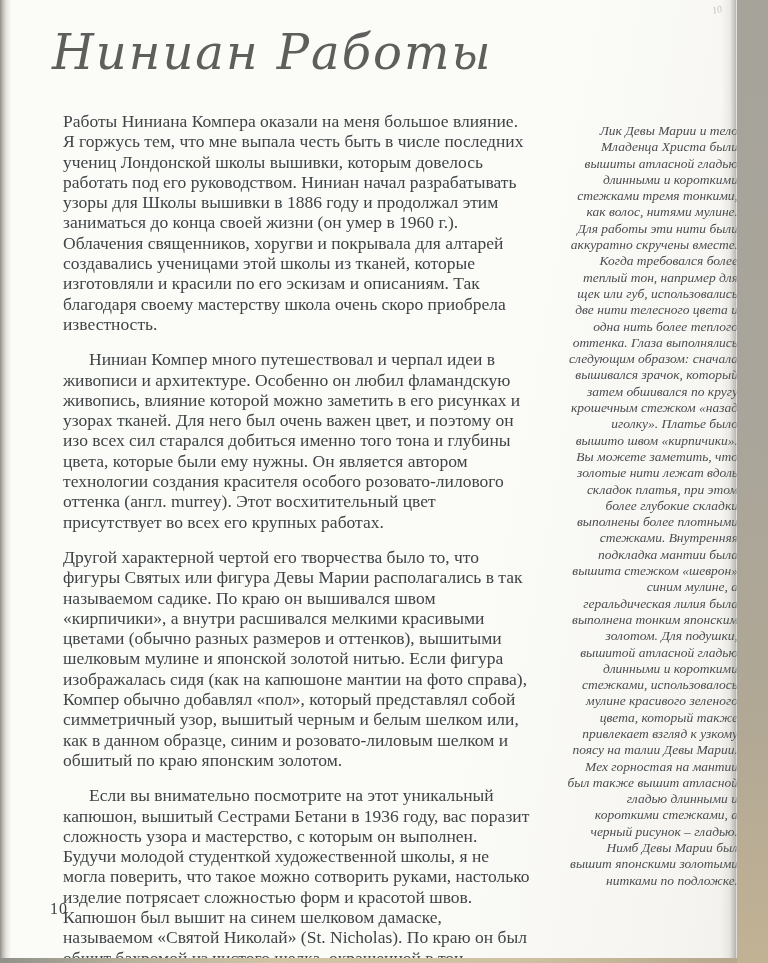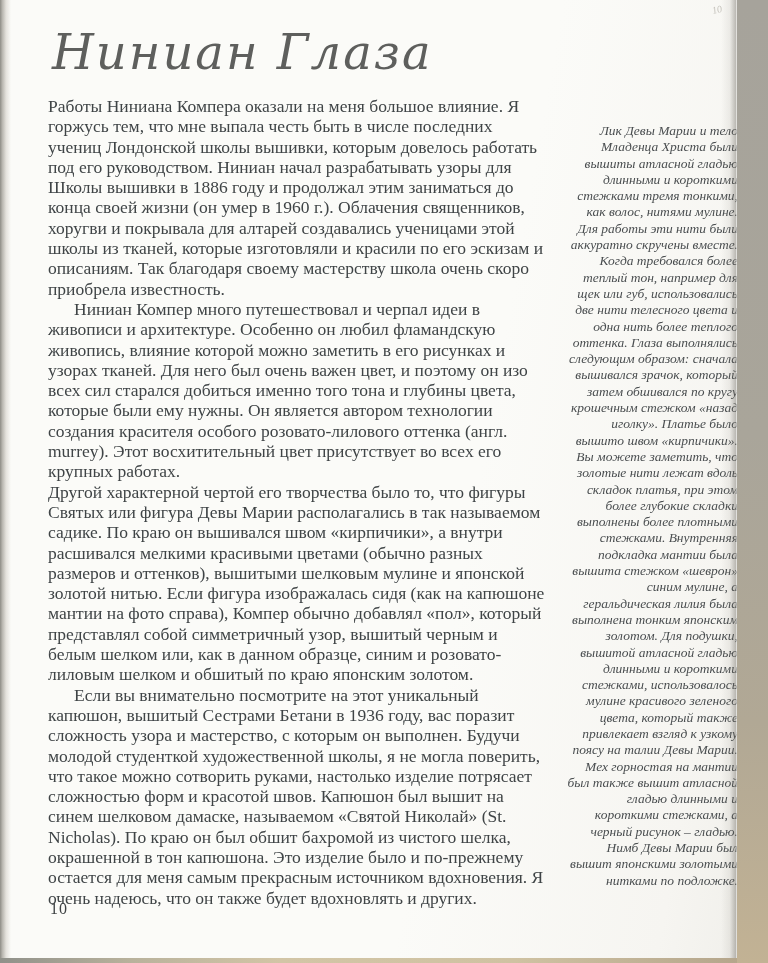--- a/index.html
+++ b/index.html
@@ -36,21 +36,21 @@
     font-family: "DejaVu Serif", serif;
     font-style: italic; font-weight: 400;
     font-size: 48px; letter-spacing: 2px;
     color: #5e5f5d;
   }
   .main {
     position: absolute; left: 48px; top: 96px; width: 498px;
     font-size: 17.5px; line-height: 20.3px;
     color: #3f4446; text-align: left;
   }
-  .main p { margin: 0; }
+  .main p { margin: 15px; }
   .main p.indent { text-indent: 26px; }
   .sidebar {
     position: absolute; top: 123px; right: 30px; width: 174px;
     font-style: italic;
     font-size: 13.5px; line-height: 16.3px;
     color: #4a4e50;
     text-align: right;
   }
   .pagenum {
     position: absolute; left: 50px; top: 900px;
@@ -60,21 +60,21 @@
     position: absolute; top: 4px; right: 46px;
     font-style: italic; font-size: 10px; color: #a19d94;
     transform: rotate(-14deg); opacity: 0.6;
   }
 </style>
 </head>
 <body>
 
 <div class="scan">
 
-  <h1 class="title">Ниниан Глаза</h1>
+  <h1 class="title">Ниниан Работы</h1>
 
   <div class="main">
     <p class="para">Работы Ниниана Компера оказали на меня большое влияние. Я горжусь тем, что мне выпала честь быть в числе последних учениц Лондонской школы вышивки, которым довелось работать под его руководством. Ниниан начал разрабатывать узоры для Школы вышивки в 1886 году и продолжал этим заниматься до конца своей жизни (он умер в 1960 г.). Облачения священников, хоругви и покрывала для алтарей создавались ученицами этой школы из тканей, которые изготовляли и красили по его эскизам и описаниям. Так благодаря своему мастерству школа очень скоро приобрела известность.</p>
     <p class="para indent">Ниниан Компер много путешествовал и черпал идеи в живописи и архитектуре. Особенно он любил фламандскую живопись, влияние которой можно заметить в его рисунках и узорах тканей. Для него был очень важен цвет, и поэтому он изо всех сил старался добиться именно того тона и глубины цвета, которые были ему нужны. Он является автором технологии создания красителя особого розовато-лилового оттенка (англ. murrey). Этот восхитительный цвет присутствует во всех его крупных работах.</p>
     <p class="para">Другой характерной чертой его творчества было то, что фигуры Святых или фигура Девы Марии располагались в так называемом садике. По краю он вышивался швом «кирпичики», а внутри расшивался мелкими красивыми цветами (обычно разных размеров и оттенков), вышитыми шелковым мулине и японской золотой нитью. Если фигура изображалась сидя (как на капюшоне мантии на фото справа), Компер обычно добавлял «пол», который представлял собой симметричный узор, вышитый черным и белым шелком или, как в данном образце, синим и розовато-лиловым шелком и обшитый по краю японским золотом.</p>
     <p class="para indent">Если вы внимательно посмотрите на этот уникальный капюшон, вышитый Сестрами Бетани в 1936 году, вас поразит сложность узора и мастерство, с которым он выполнен. Будучи молодой студенткой художественной школы, я не могла поверить, что такое можно сотворить руками, настолько изделие потрясает сложностью форм и красотой швов. Капюшон был вышит на синем шелковом дамаске, называемом «Святой Николай» (St. Nicholas). По краю он был обшит бахромой из чистого шелка, окрашенной в тон капюшона. Это изделие было и по-прежнему остается для меня самым прекрасным источником вдохновения. Я очень надеюсь, что он также будет вдохновлять и других.</p>
   </div>
 
   <div class="sidebar">Лик Девы Марии и тело Младенца Христа были вышиты атласной гладью длинными и короткими стежками тремя тонкими, как волос, нитями мулине. Для работы эти нити были аккуратно скручены вместе. Когда требовался более теплый тон, например для щек или губ, использовались две нити телесного цвета и одна нить более теплого оттенка. Глаза выполнялись следующим образом: сначала вышивался зрачок, который затем обшивался по кругу крошечным стежком «назад иголку». Платье было вышито швом «кирпичики». Вы можете заметить, что золотые нити лежат вдоль складок платья, при этом более глубокие складки выполнены более плотными стежками. Внутренняя подкладка мантии была вышита стежком «шеврон» синим мулине, а геральдическая лилия была выполнена тонким японским золотом. Для подушки, вышитой атласной гладью длинными и короткими стежками, использовалось мулине красивого зеленого цвета, который также привлекает взгляд к узкому поясу на талии Девы Марии. Мех горностая на мантии был также вышит атласной гладью длинными и короткими стежками, а черный рисунок – гладью. Нимб Девы Марии был вышит японскими золотыми нитками по подложке.</div>
 

